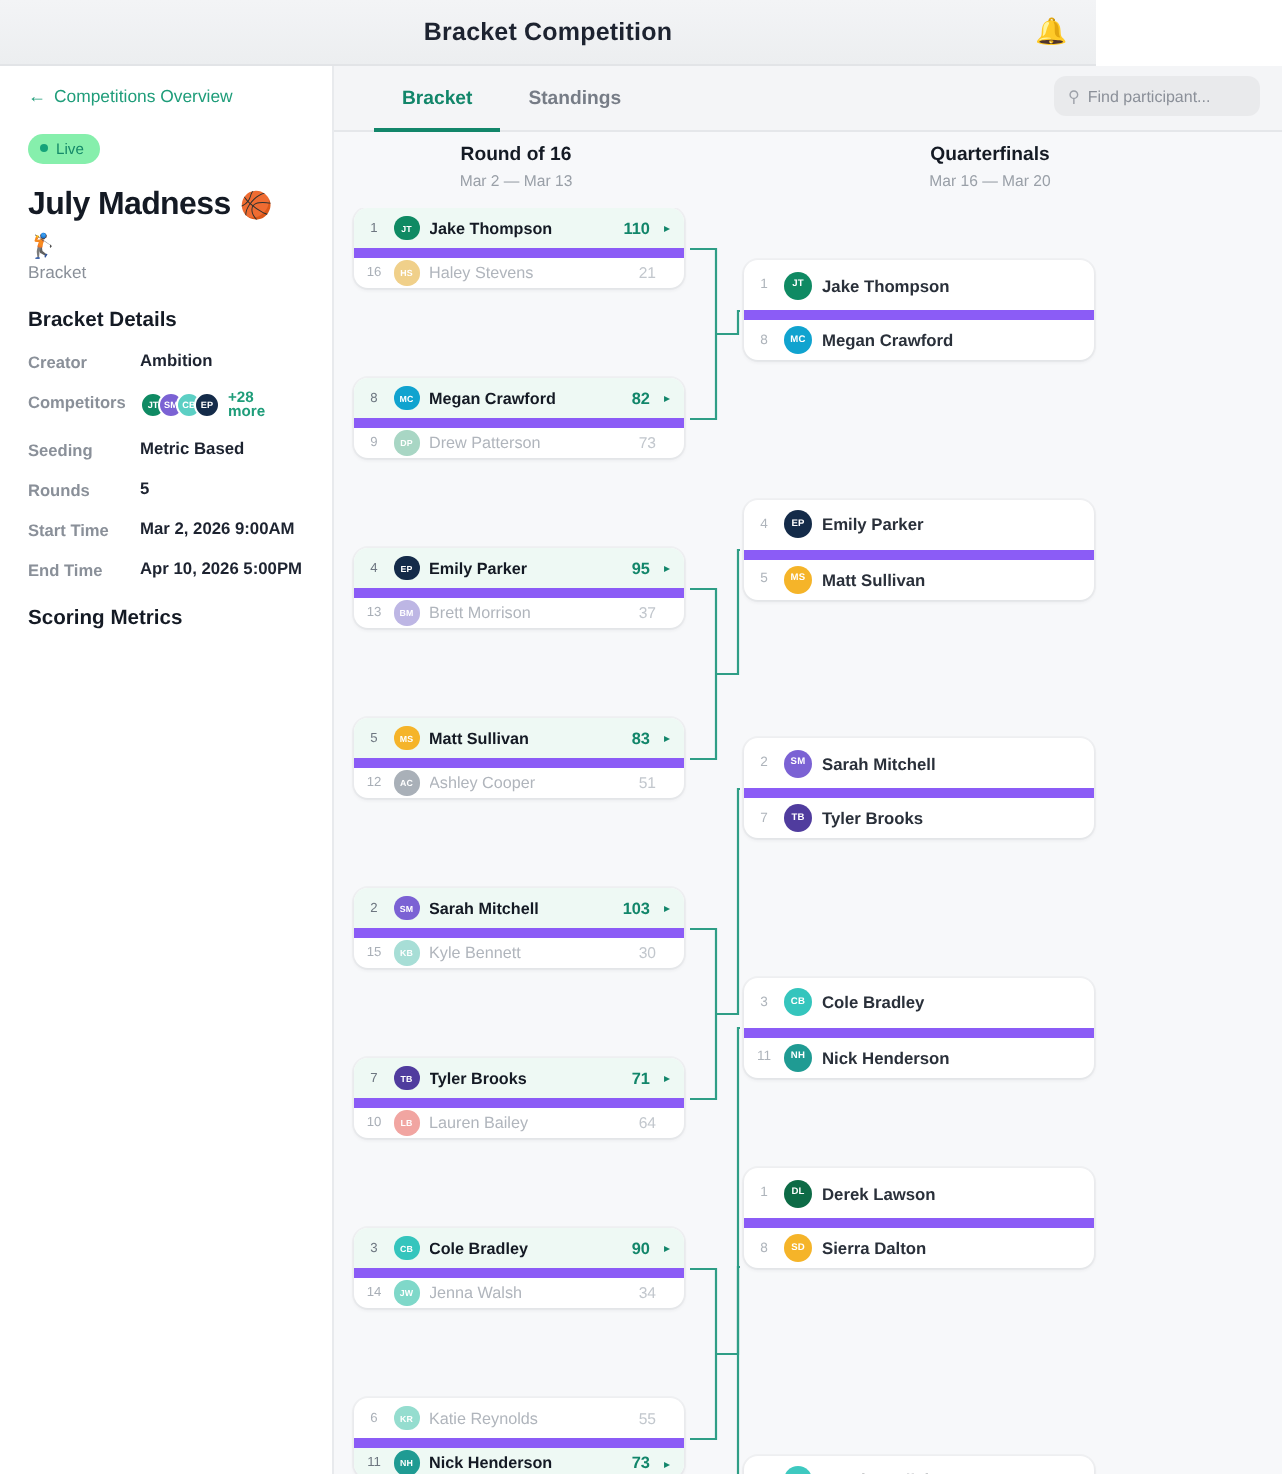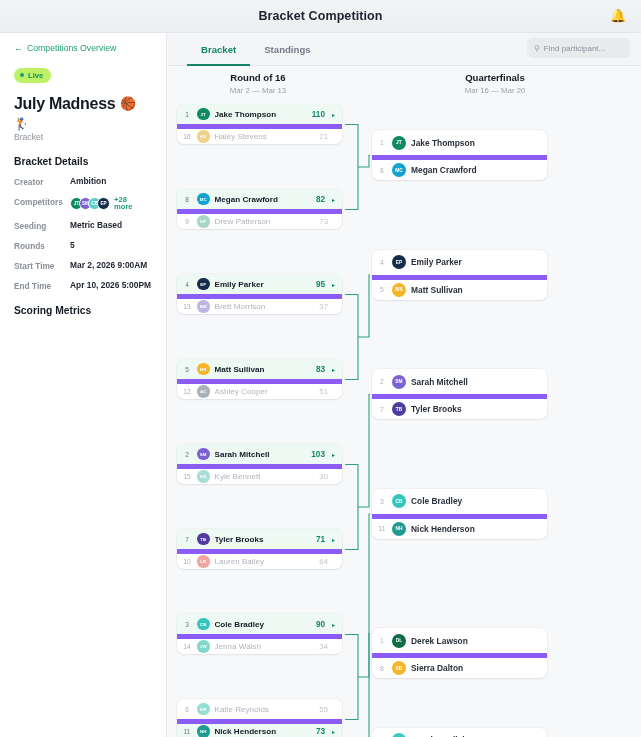--- a/index.html
+++ b/index.html
@@ -6,42 +6,42 @@
   html, body {
     width: 641px; height: 737px;
     font-family: "Liberation Sans", sans-serif;
     background: #ffffff;
     overflow: hidden;
   }
   #app { position: relative; width: 641px; height: 737px; overflow: hidden; background:#fff; }
 
   
   .topbar {
-    position: absolute; top:0; left:0; width:641px; height:33px;
+    position: absolute; top:0; left:0; width:548px; height:33px;
     background: linear-gradient(180deg,#f3f4f6 0%, #eceef0 100%);
     border-bottom: 1px solid #e2e4e7;
     display:flex; align-items:center; justify-content:center;
   }
   .topbar-title { font-size: 12.5px; font-weight: 700; color:#1d2330; letter-spacing:.1px; }
   .bell { position:absolute; right:14px; top:9px; font-size:13px; line-height:1; }
 
   
   .body-wrap { position:absolute; top:33px; left:0; width:641px; height:704px; display:flex; }
 
   
   .sidebar {
     width:167px; height:704px; background:#ffffff;
     border-right:1px solid #e8eaed;
     padding:10px 14px 0 14px; overflow:hidden;
   }
   .back-link { font-size:8.7px; color:#1f9d7a; display:flex; align-items:center; gap:4px; margin-bottom:10px; cursor:pointer; }
   .back-arrow { font-size:9px; }
   .live-badge {
     display:inline-flex; align-items:center; gap:4px;
-    background:#bef264; color:#158a69; font-size:7.6px; font-weight:700;
+    background:#86efac; color:#158a69; font-size:7.6px; font-weight:400;
     border-radius:9px; padding:3px 8px 3px 6px; margin-bottom:12px;
   }
   .live-dot { width:4px;height:4px;border-radius:50%;background:#15a37a; display:inline-block;}
   .comp-title { font-size:16px; font-weight:800; color:#141a24; letter-spacing:-.3px; display:flex; align-items:center; gap:5px;}
   .comp-emoji { font-size:13px; }
   .comp-icon { font-size:12px; margin:4px 0 1px 0; display:block; }
   .comp-type { font-size:8.6px; color:#8a9099; margin-bottom:14px; }
 
   .sect-title { font-size:10.3px; font-weight:700; color:#141a24; margin-bottom:9px; }
   .detail-row { display:flex; align-items:flex-start; font-size:8.3px; margin-bottom:9px; }
@@ -405,21 +405,21 @@
                 <span class="seed">3</span>
                 <span class="av" style="background: rgb(53, 197, 189);">CB</span>
                 <span class="pname">Cole Bradley</span>
               </div>
               <div class="prow">
                 <span class="seed">11</span>
                 <span class="av" style="background: rgb(31, 155, 147);">NH</span>
                 <span class="pname">Nick Henderson</span>
               </div>
             </div>
-            <div class="match m-qf qf" style="top: 524px;">
+            <div class="match m-qf qf" style="top: 480px;">
               <div class="prow">
                 <span class="seed">1</span>
                 <span class="av" style="background: rgb(13, 107, 70);">DL</span>
                 <span class="pname">Derek Lawson</span>
               </div>
               <div class="prow">
                 <span class="seed">8</span>
                 <span class="av" style="background: rgb(245, 180, 41);">SD</span>
                 <span class="pname">Sierra Dalton</span>
               </div>

